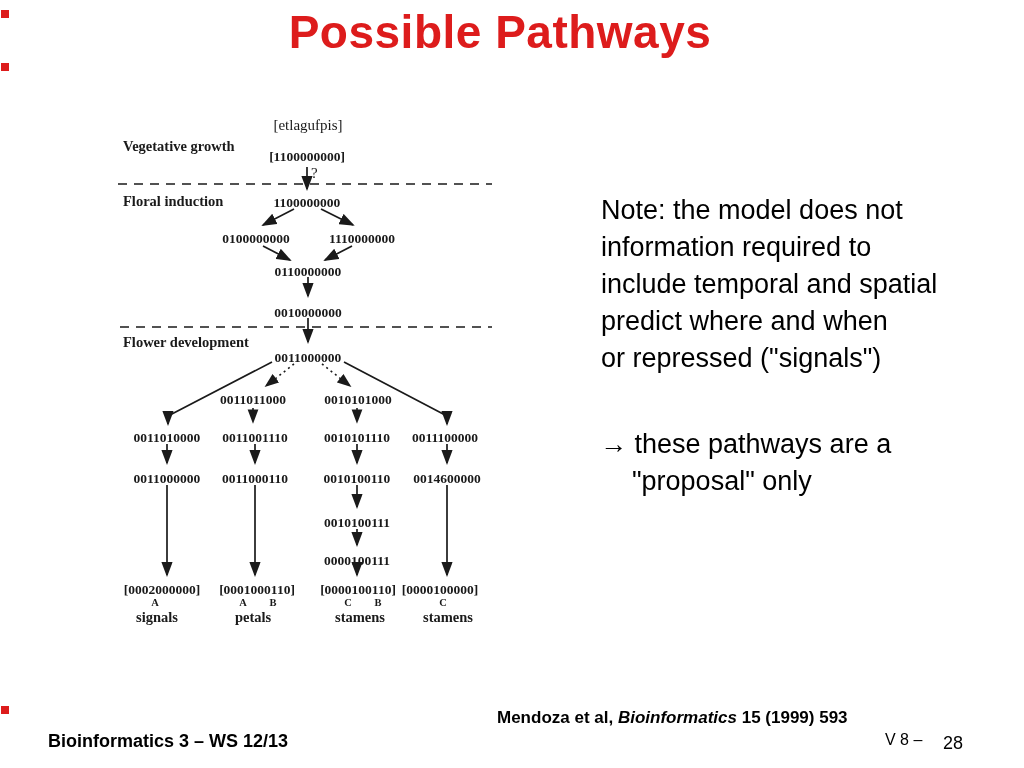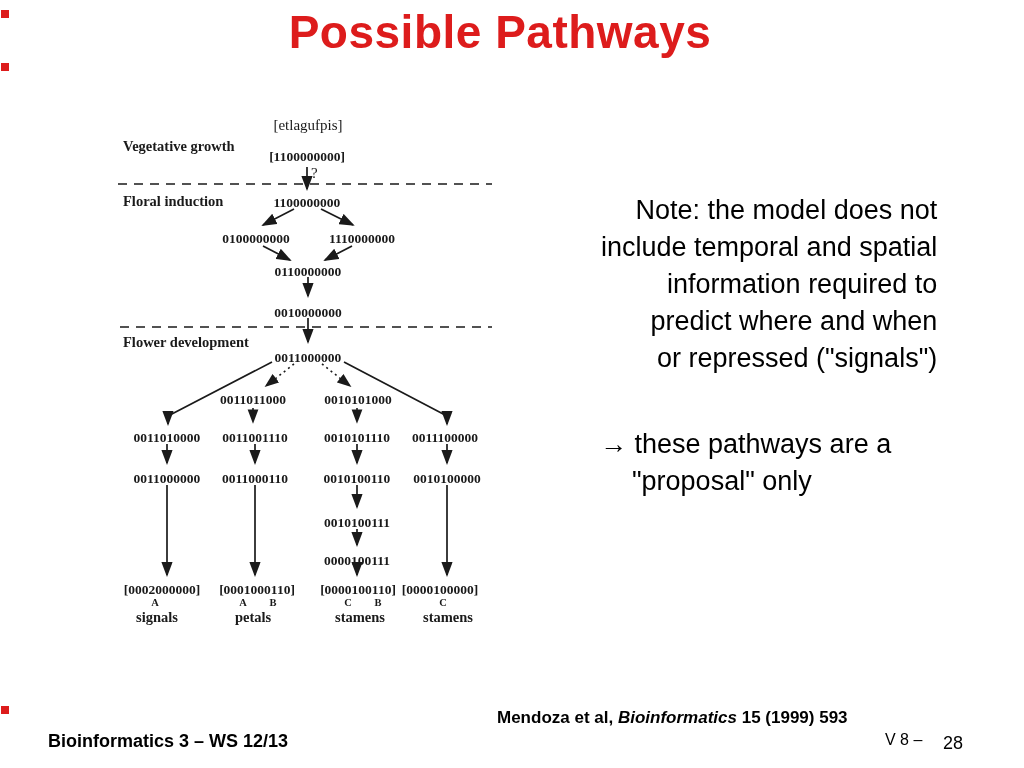--- a/index.html
+++ b/index.html
@@ -1,17 +1,17 @@
 <!DOCTYPE html>
 <html style="--accent: #dd1c1c;"><head>
 <meta charset="utf-8">
 <style>
   html,body{margin:0;padding:0;background:#fff;}
   .slide{position:relative;width:1024px;height:768px;background:#ffffff;overflow:hidden;
-         font-family:"Liberation Sans",sans-serif;color:#000;text-align:right;}
+         font-family:"Liberation Sans",sans-serif;color:#000;}
   .title{position:absolute;left:500px;top:5px;transform:translateX(-50%);
          font-size:46px;font-weight:bold;color:var(--accent,#dd1c1c);white-space:nowrap;letter-spacing:0.5px;}
   .mark{position:absolute;left:1px;width:8px;height:8px;background:var(--accent,#dd1c1c);}
   .arrows{position:absolute;left:0;top:0;}
   .bnode{position:absolute;transform:translateX(-50%);font-family:"Liberation Serif",serif;
          font-weight:bold;font-size:13.5px;color:#1a1a1a;white-space:nowrap;line-height:1.2;}
   .legend{font-weight:normal;font-size:15px;}
   .stage{position:absolute;font-family:"Liberation Serif",serif;font-weight:bold;font-size:14.5px;
          color:#1a1a1a;white-space:nowrap;line-height:1.1;}
   .qmark{position:absolute;font-family:"Liberation Serif",serif;font-size:15px;color:#1a1a1a;line-height:1;}
@@ -88,21 +88,21 @@
   <div class="bnode" style="left:308px;top:350px;">0011000000</div>
   <div class="bnode" style="left:253px;top:392px;">0011011000</div>
   <div class="bnode" style="left:358px;top:392px;">0010101000</div>
   <div class="bnode" style="left:167px;top:430px;">0011010000</div>
   <div class="bnode" style="left:255px;top:430px;">0011001110</div>
   <div class="bnode" style="left:357px;top:430px;">0010101110</div>
   <div class="bnode" style="left:445px;top:430px;">0011100000</div>
   <div class="bnode" style="left:167px;top:471px;">0011000000</div>
   <div class="bnode" style="left:255px;top:471px;">0011000110</div>
   <div class="bnode" style="left:357px;top:471px;">0010100110</div>
-  <div class="bnode" style="left:447px;top:471px;">0010100000</div>
+  <div class="bnode" style="left:447px;top:471px;">0014600000</div>
   <div class="bnode" style="left:357px;top:515px;">0010100111</div>
   <div class="bnode" style="left:357px;top:553px;">0000100111</div>
   <div class="bnode" style="left:162px;top:582px;">[0002000000]</div>
   <div class="bnode" style="left:257px;top:582px;">[0001000110]</div>
   <div class="bnode" style="left:358px;top:582px;">[0000100110]</div>
   <div class="bnode" style="left:440px;top:582px;">[0000100000]</div>
 
   <div class="stage" style="left:123px;top:139px;">Vegetative growth</div>
   <div class="stage" style="left:123px;top:194px;">Floral induction</div>
   <div class="stage" style="left:123px;top:335px;">Flower development</div>
@@ -116,22 +116,22 @@
   <div class="organ-letter" style="left:378px;top:598px;">B</div>
   <div class="organ-letter" style="left:443px;top:598px;">C</div>
 
   <div class="organ" style="left:157px;top:610px;">signals</div>
   <div class="organ" style="left:253px;top:610px;">petals</div>
   <div class="organ" style="left:360px;top:610px;">stamens</div>
   <div class="organ" style="left:448px;top:610px;">stamens</div>
 
   <div class="note">
     <div>Note: the model does not</div>
+    <div>information required to</div>
     <div>include temporal and spatial</div>
-    <div>information required to</div>
     <div>predict where and when</div>
     <div>or repressed ("signals")</div>
   </div>
 
   <div class="concl-line1">→ these pathways are a</div>
   <div class="concl-line2">"proposal" only</div>
 
   <div class="footer-course">Bioinformatics 3 – WS 12/13</div>
   <div class="citation">
     <span>Mendoza et al, </span><span class="j">Bioinformatics</span><span> 15 (1999) 593</span>

